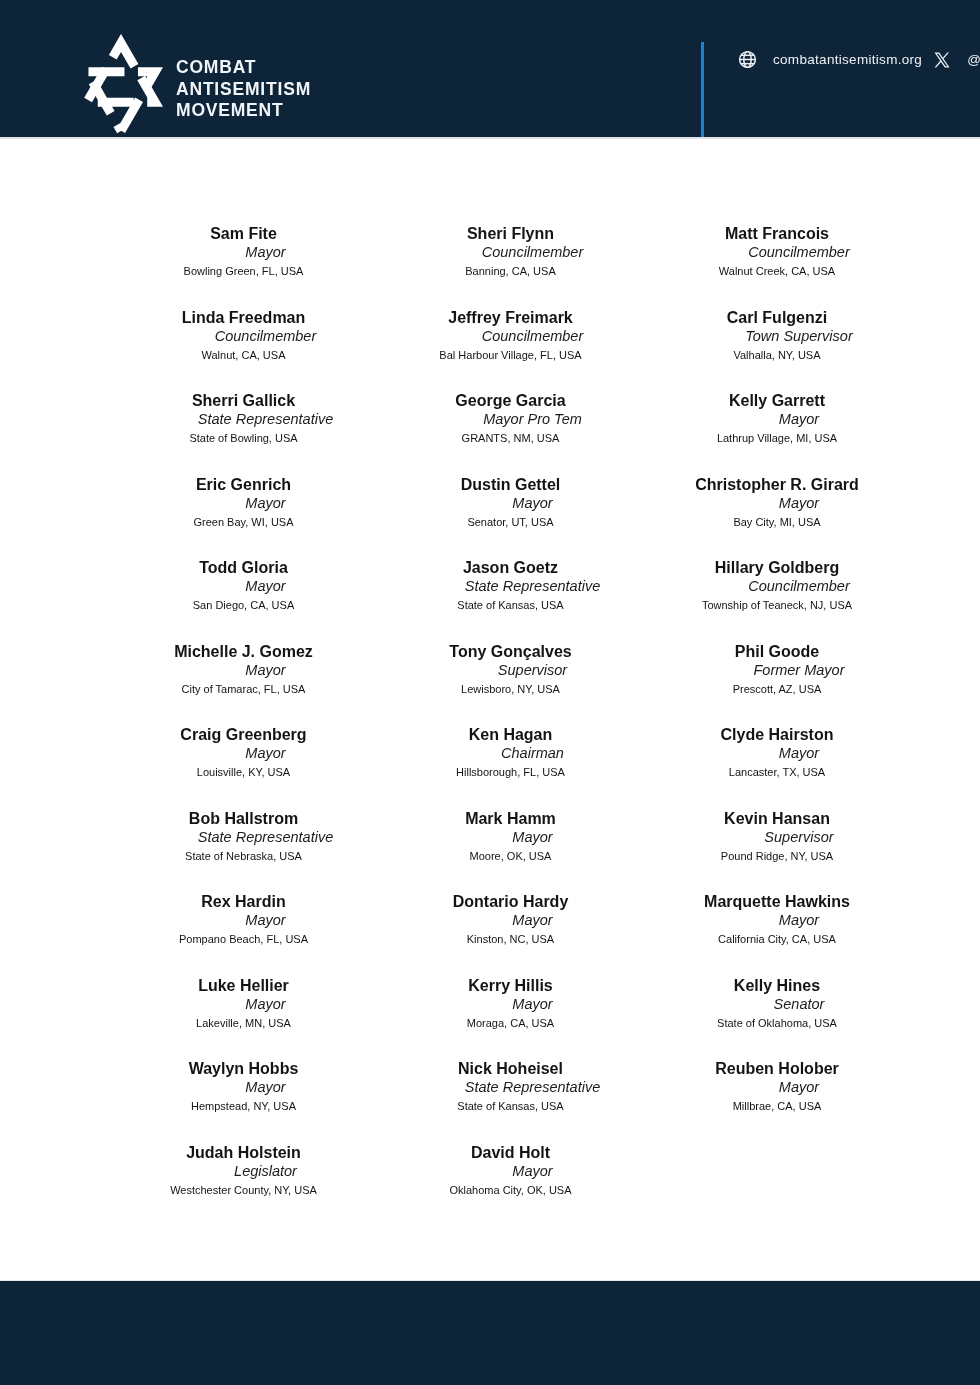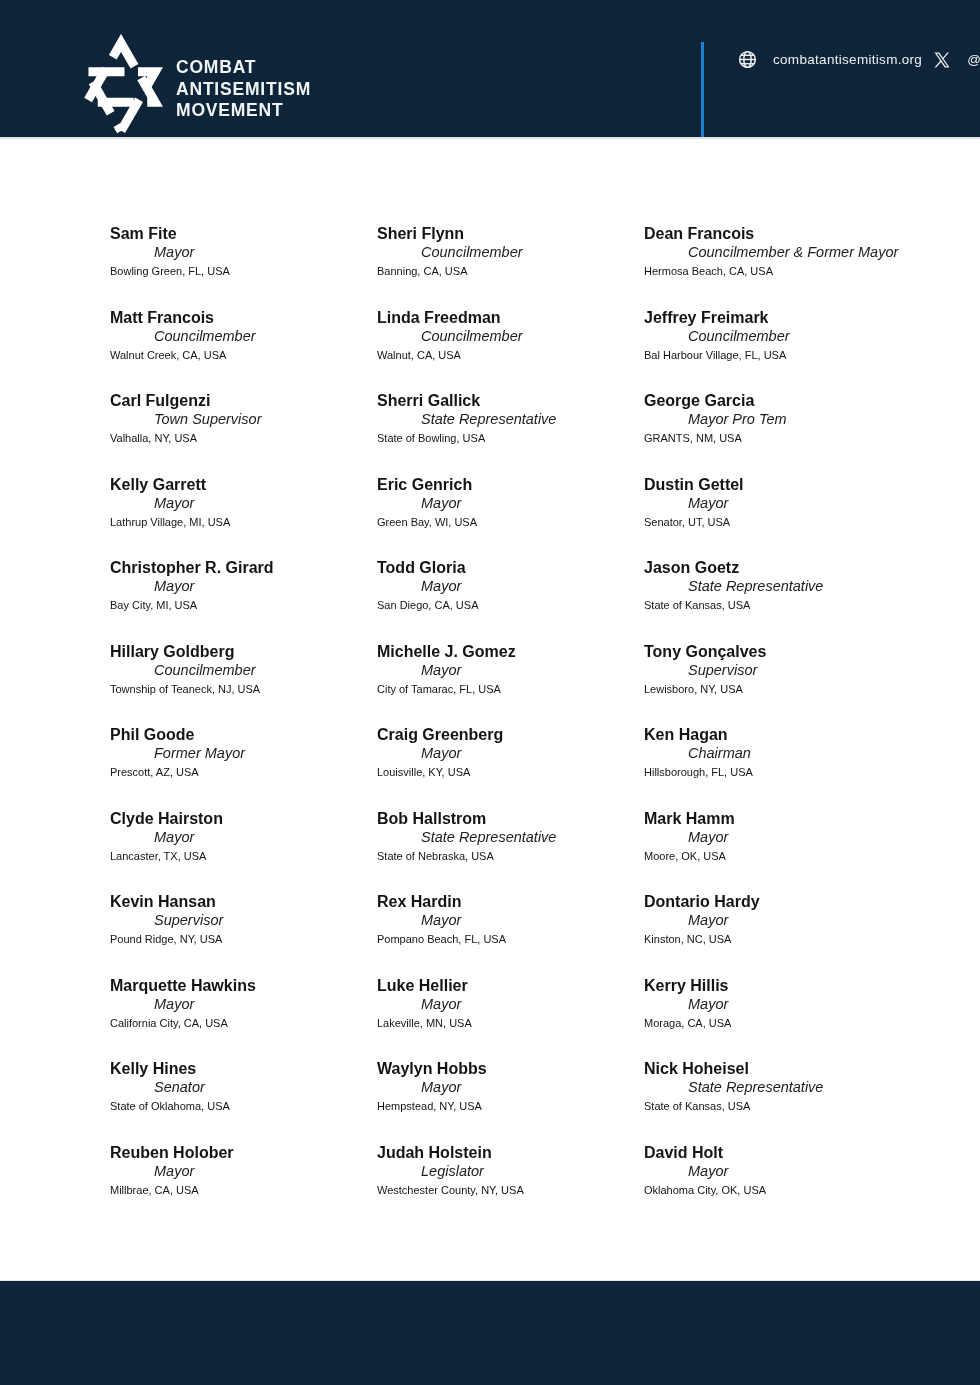--- a/index.html
+++ b/index.html
@@ -37,21 +37,21 @@
   .contact-row{display:flex;align-items:center;gap:15px;height:21px;}
   .contact-row .icon{width:21px;height:21px;flex:0 0 21px;display:flex;align-items:center;justify-content:center;}
   .contact-label{
     color:#edf1f5;font-size:13.5px;letter-spacing:0.3px;font-weight:500;
     white-space:nowrap;
   }
   
   .grid{
     position:absolute;left:110px;top:224px;width:800px;
     display:grid;grid-template-columns:267px 267px 266px;
-    grid-auto-rows:57px;row-gap:26.5px;
+    grid-auto-rows:57px;row-gap:26.5px;text-align:center;
   }
   .entry{width:100%;}
   .entry-name{font-size:16px;font-weight:bold;line-height:19px;color:#141414;}
   .entry-title{font-size:14.5px;font-style:italic;line-height:19px;color:#1d1d1d;margin-left:44px;}
   .entry-location{font-size:11px;line-height:19px;color:#141414;}
   
   .footer{
     position:absolute;left:0;top:1280px;width:980px;height:105px;
     background:var(--navy);border-top:1px solid #e6e9ec;
   }
@@ -113,25 +113,20 @@
     <div class="entry-title">Mayor</div>
     <div class="entry-location">Bowling Green, FL, USA</div>
   </div>
 
   <div class="entry">
     <div class="entry-name">Sheri Flynn</div>
     <div class="entry-title">Councilmember</div>
     <div class="entry-location">Banning, CA, USA</div>
   </div>
 
-  <div class="entry">
-    <div class="entry-name">Dean Francois</div>
-    <div class="entry-title">Councilmember &amp; Former Mayor</div>
-    <div class="entry-location">Hermosa Beach, CA, USA</div>
-  </div>
 
   <div class="entry">
     <div class="entry-name">Matt Francois</div>
     <div class="entry-title">Councilmember</div>
     <div class="entry-location">Walnut Creek, CA, USA</div>
   </div>
 
   <div class="entry">
     <div class="entry-name">Linda Freedman</div>
     <div class="entry-title">Councilmember</div>

